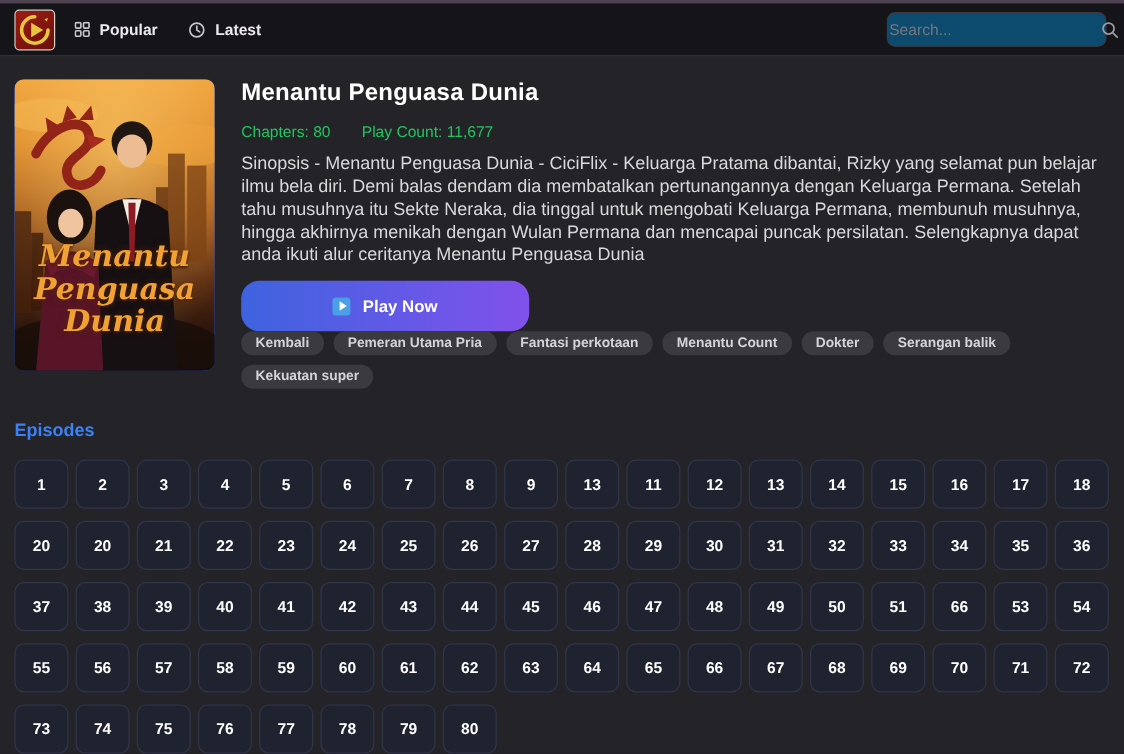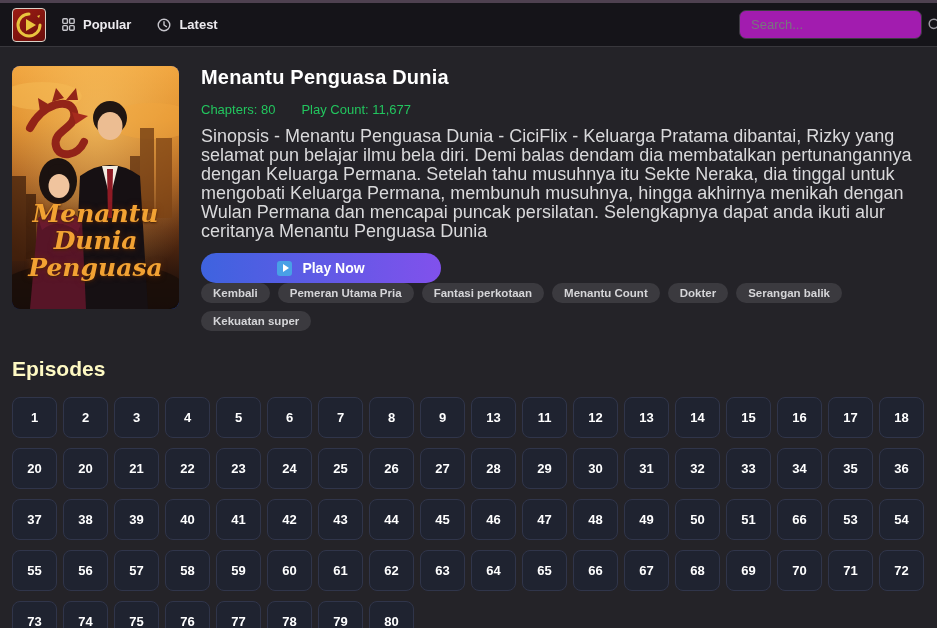--- a/index.html
+++ b/index.html
@@ -23,22 +23,22 @@
     border:1px solid #d8d2c8;
     display:flex; align-items:center; justify-content:center;
     flex:0 0 auto;
   }
   .nav { display:flex; align-items:center; margin-left:16px; gap:26px; }
   .nav-item { display:flex; align-items:center; gap:8px; cursor:pointer; }
   .nav-item .ni { display:flex; }
   .nav-item span.lbl { font-size:13px; font-weight:700; color:#eceaee; }
   .search {
     margin-left:auto; width:183px; height:29px;
-    border:1px solid #3d3c42; border-radius:7px; background:#a21caf;
-    display:flex; align-items:center; padding:0 9px 0 11px;
+    border:1px solid #3d3c42; border-radius:7px; background:#0c4a6e;
+    display:flex; align-items:center; padding:0 9px 0 1px;
   }
   .search input {
     flex:1; background:transparent; border:none; outline:none;
     color:#cfcfd3; font-size:13px; font-family:"Liberation Sans",sans-serif;
   }
   .search input::placeholder { color:#77767d; }
 
   
   .hero { display:flex; padding:19px 12px 0 12px; }
   .poster {
@@ -50,23 +50,23 @@
   .poster-title {
     position:absolute; left:0; right:0; bottom:28px;
     text-align:center;
     font-family:"DejaVu Serif", serif; font-style:italic; font-weight:700;
     color:#f2a233; font-size:25px; line-height:27px;
     text-shadow:0 1px 2px #42200a, 0 0 6px rgba(120,50,5,.6);
   }
   .info { margin-left:22px; width:724px; }
   .title { font-size:20px; font-weight:600; color:#ffffff; letter-spacing:.2px; }
   .meta { display:flex; gap:26px; margin-top:13px; font-size:13px; color:#22c55e; }
-  .synopsis { margin-top:10px; font-size:18px; line-height:19px; color:#d9d9db; }
+  .synopsis { margin-top:10px; font-size:15px; line-height:19px; color:#d9d9db; }
   .play-btn {
-    margin-top:12px; width:240px; height:30px; border:none; cursor:pointer;
+    margin-top:12px; width:240px; height:42px; border:none; cursor:pointer;
     border-radius:15px; display:flex; align-items:center; justify-content:center; gap:10px;
     background:linear-gradient(90deg,#3e63df,#8151ec);
     color:#fff; font-size:14px; font-weight:700; font-family:"Liberation Sans",sans-serif;
   }
   .play-ic {
     width:15px; height:15px; border-radius:3px; background:#49a0e6;
     display:flex; align-items:center; justify-content:center;
   }
   .play-ic i {
     display:block; width:0; height:0;
@@ -74,21 +74,21 @@
     margin-left:2px;
   }
   .tags { display:flex; gap:8px; flex-wrap:wrap; }
   .tag {
     background:#3b3a3f; color:#d5d5d8; font-size:11.5px; font-weight:700;
     padding:4px 12px; border-radius:999px; cursor:pointer; white-space:nowrap;
   }
 
   
   .episodes { padding:0 12px; }
-  .episodes h2 { margin-top:26px; font-size:21px; font-weight:700; color:#fef9c3; }
+  .episodes h2 { margin-top:26px; font-size:15px; font-weight:700; color:#3b82f6; }
   .ep-grid {
     margin-top:16px;
     display:grid; grid-template-columns:repeat(18, 45px);
     column-gap:6px; row-gap:10px;
   }
   .ep {
     width:45px; height:41px; border-radius:8px; cursor:pointer;
     background:#1f2330; border:1px solid #30354a;
     color:#fff; font-size:13px; font-weight:700; font-family:"Liberation Sans",sans-serif;
     display:flex; align-items:center; justify-content:center;
@@ -192,22 +192,22 @@
       <g>
         <ellipse cx="46" cy="115" rx="19" ry="23" fill="#1b1210"></ellipse>
         <ellipse cx="47" cy="120" rx="10.5" ry="12" fill="#f0c49e"></ellipse>
         <path d="M36 110 q11 -9 22 1 l-1 -9 q-10 -8 -20 0 z" fill="#1b1210"></path>
         <path d="M18 243 L26 152 Q47 134 70 154 L74 243 Z" fill="#571527"></path>
         <path d="M26 152 Q47 140 70 154 L66 166 Q46 150 30 164 Z" fill="#6b1a30"></path>
       </g>
     </svg>
     <div class="poster-title">
       <div>Menantu</div>
+      <div>Penguasa</div>
       <div>Dunia</div>
-      <div>Penguasa</div>
     </div>
   </div>
 
   <div class="info">
     <h1 class="title">Menantu Penguasa Dunia</h1>
     <div class="meta">
       <span>Chapters: 80</span>
       <span>Play Count: 11,677</span>
     </div>
     <p class="synopsis">Sinopsis - Menantu Penguasa Dunia - CiciFlix - Keluarga Pratama dibantai, Rizky yang selamat pun belajar ilmu bela diri. Demi balas dendam dia membatalkan pertunangannya dengan Keluarga Permana. Setelah tahu musuhnya itu Sekte Neraka, dia tinggal untuk mengobati Keluarga Permana, membunuh musuhnya, hingga akhirnya menikah dengan Wulan Permana dan mencapai puncak persilatan. Selengkapnya dapat anda ikuti alur ceritanya Menantu Penguasa Dunia</p>

